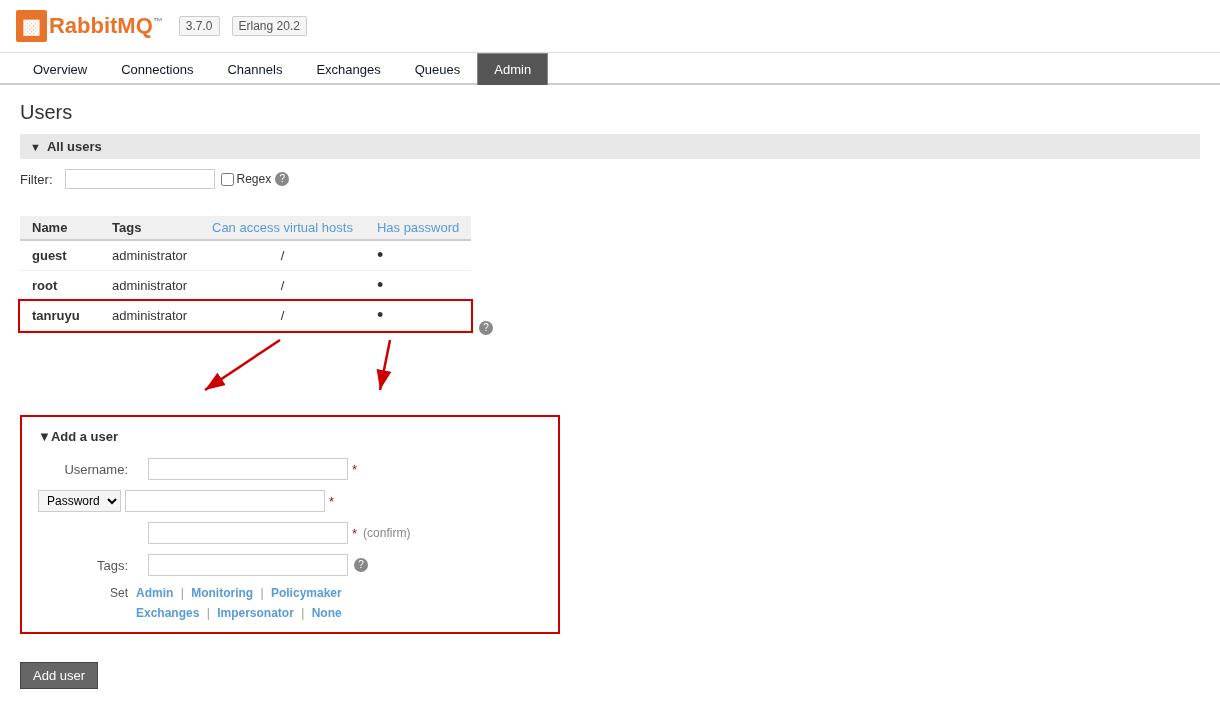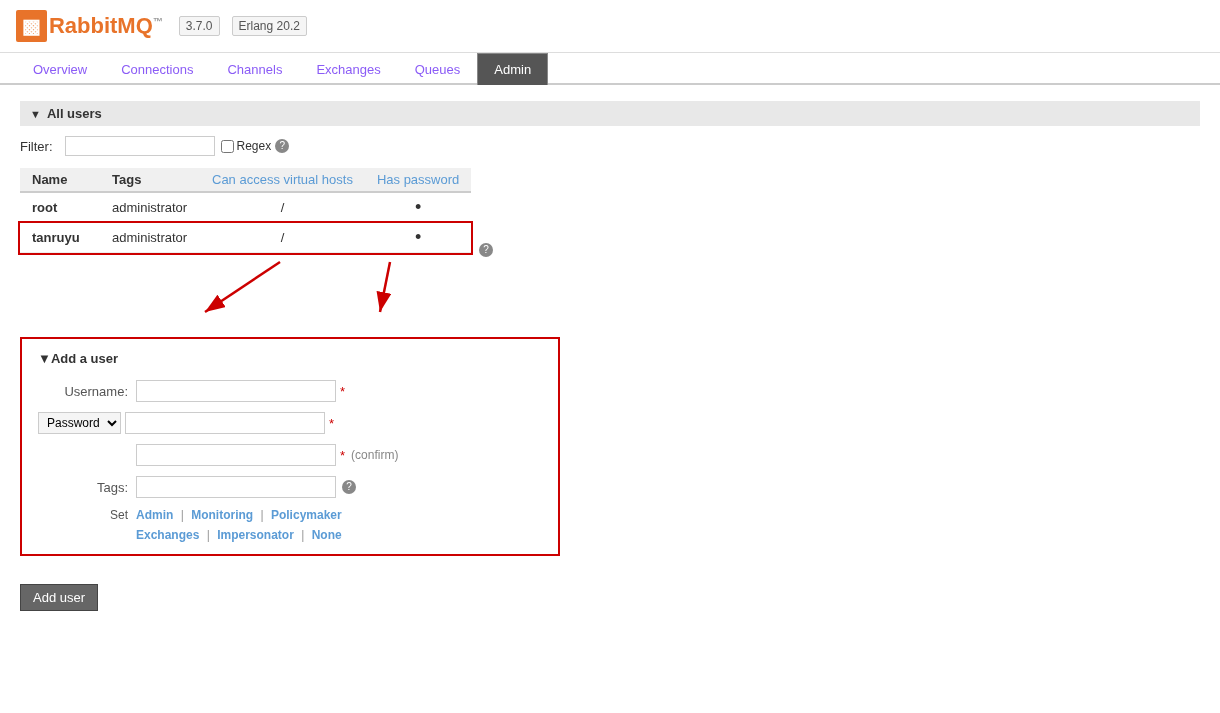--- a/index.html
+++ b/index.html
@@ -9,21 +9,21 @@
     .header { display: flex; align-items: center; padding: 10px 16px; border-bottom: 1px solid #ddd; }
     .logo { display: flex; align-items: center; margin-right: 16px; }
     .logo-icon { background: #e8732a; color: white; font-size: 20px; font-weight: bold; padding: 4px 6px; margin-right: 2px; border-radius: 2px; }
     .logo-text { font-size: 22px; font-weight: bold; color: #333; }
     .logo-text span { color: #e8732a; }
     .logo-tm { font-size: 10px; color: #999; vertical-align: super; }
     .version-badge { background: #f5f5f5; border: 1px solid #ccc; padding: 2px 6px; font-size: 12px; color: #555; margin-right: 12px; border-radius: 2px; }
 
     
     .nav { display: flex; border-bottom: 2px solid #ccc; padding: 0 16px; background: #fff; }
-    .nav-item { padding: 8px 16px; cursor: pointer; font-size: 13px; color: #8b5cf6; border: 1px solid transparent; border-bottom: none; margin-bottom: -2px; text-decoration: none; }
+    .nav-item { padding: 8px 16px; cursor: pointer; font-size: 13px; color: #0f172a; border: 1px solid transparent; border-bottom: none; margin-bottom: -2px; text-decoration: none; }
     .nav-item.active { background: #555; color: #fff; border: 1px solid #888; border-bottom: none; }
 
     
     .main { padding: 16px 20px; }
     h1.page-title { font-size: 20px; font-weight: normal; margin-bottom: 10px; }
 
     
     .section { margin-bottom: 16px; }
     .section-header { background: #e8e8e8; padding: 5px 10px; display: flex; align-items: center; font-size: 13px; font-weight: bold; cursor: pointer; }
     .section-header .arrow { margin-right: 6px; font-size: 11px; }
@@ -39,43 +39,43 @@
 
     
     table { border-collapse: collapse; font-size: 13px; }
     table th { background: #f0f0f0; text-align: left; padding: 4px 12px; border-bottom: 2px solid #ccc; font-weight: bold; }
     table th.blue { color: #5b9bd5; font-weight: normal; }
     table td { padding: 4px 12px; border-bottom: 1px solid #eee; }
     .bullet { font-size: 18px; }
     .col-name { min-width: 80px; }
     .col-tags { min-width: 100px; }
     .col-vhosts { min-width: 140px; text-align: center; }
-    .col-password { min-width: 90px; text-align: center; }
+    .col-password { min-width: 90px; }
 
     
     .add-user-section { border: 2px solid #cc0000; margin-top: 10px; padding: 12px 16px; display: inline-block; min-width: 540px; }
     .add-user-header { display: flex; align-items: center; font-size: 13px; font-weight: bold; margin-bottom: 14px; cursor: pointer; }
     .form-row { display: flex; align-items: center; margin-bottom: 10px; }
-    .form-label { text-align: right; min-width: 90px; margin-right: 8px; color: #555; }
+    .form-label { text-align: right; min-width: 90px; margin-right: 20px; color: #555; }
     .form-input { border: 1px solid #ccc; padding: 3px 5px; font-size: 12px; width: 200px; }
     .required-star { color: #cc0000; margin-left: 4px; }
     .confirm-label { color: #888; font-size: 12px; margin-left: 6px; }
     .password-dropdown { display: flex; align-items: center; border-radius: 9px; }
     .password-select { border: 1px solid #ccc; padding: 2px 4px; font-size: 12px; background: #f5f5f5; }
     .tags-input { border: 1px solid #ccc; padding: 3px 5px; font-size: 12px; width: 200px; }
     .set-row { display: flex; align-items: center; margin-bottom: 6px; }
     .set-label { min-width: 90px; text-align: right; margin-right: 8px; color: #555; font-size: 12px; }
     .set-links { font-size: 12px; }
     .set-links a { color: #5b9bd5; text-decoration: none; cursor: pointer; font-weight: bold; }
     .set-links .sep { color: #999; margin: 0 4px; }
     .set-links-row2 { margin-left: 98px; font-size: 12px; }
 
     
     .add-user-btn { background: #666; color: white; border: 1px solid #444; padding: 5px 12px; font-size: 13px; cursor: pointer; margin-top: 14px; }
-    .table-wrapper { position: relative; display: inline-block; }
+    .table-wrapper { position: relative; display: inline-block; margin-top: 15px; }
   </style>
 </head>
 <body>
 
 <div class="header">
   <div class="logo">
     <div class="logo-icon">▩</div>
     <span class="logo-text">
       <span>Rabbit</span><span style="color:#e8732a">MQ</span><sup class="logo-tm">™</sup>
     </span>
@@ -87,20 +87,21 @@
 <nav class="nav">
   <a class="nav-item">Overview</a>
   <a class="nav-item">Connections</a>
   <a class="nav-item">Channels</a>
   <a class="nav-item">Exchanges</a>
   <a class="nav-item">Queues</a>
   <a class="nav-item active">Admin</a>
 </nav>
 
 <div class="main">
+  <h1 class="page-title">Users</h1>
 
   <div class="section">
     <div class="section-header">
       <span class="arrow">▼</span>
       <span>All users</span>
     </div>
     <div class="section-content">
       
       <div class="filter-row">
         <span class="filter-label">Filter:</span>
@@ -117,20 +118,26 @@
         <table>
           <thead>
             <tr>
               <th class="col-name">Name</th>
               <th class="col-tags">Tags</th>
               <th class="col-vhosts blue">Can access virtual hosts</th>
               <th class="col-password blue">Has password</th>
             </tr>
           </thead>
           <tbody>
+            <tr>
+              <td><strong>guest</strong></td>
+              <td>administrator</td>
+              <td class="col-vhosts">/</td>
+              <td class="col-password"><span class="bullet">•</span></td>
+            </tr>
             <tr>
               <td><strong>root</strong></td>
               <td>administrator</td>
               <td class="col-vhosts">/</td>
               <td class="col-password"><span class="bullet">•</span></td>
             </tr>
             <tr style="outline: 2px solid #cc0000;">
               <td><strong>tanruyu</strong></td>
               <td>administrator</td>
               <td class="col-vhosts">/</td>

